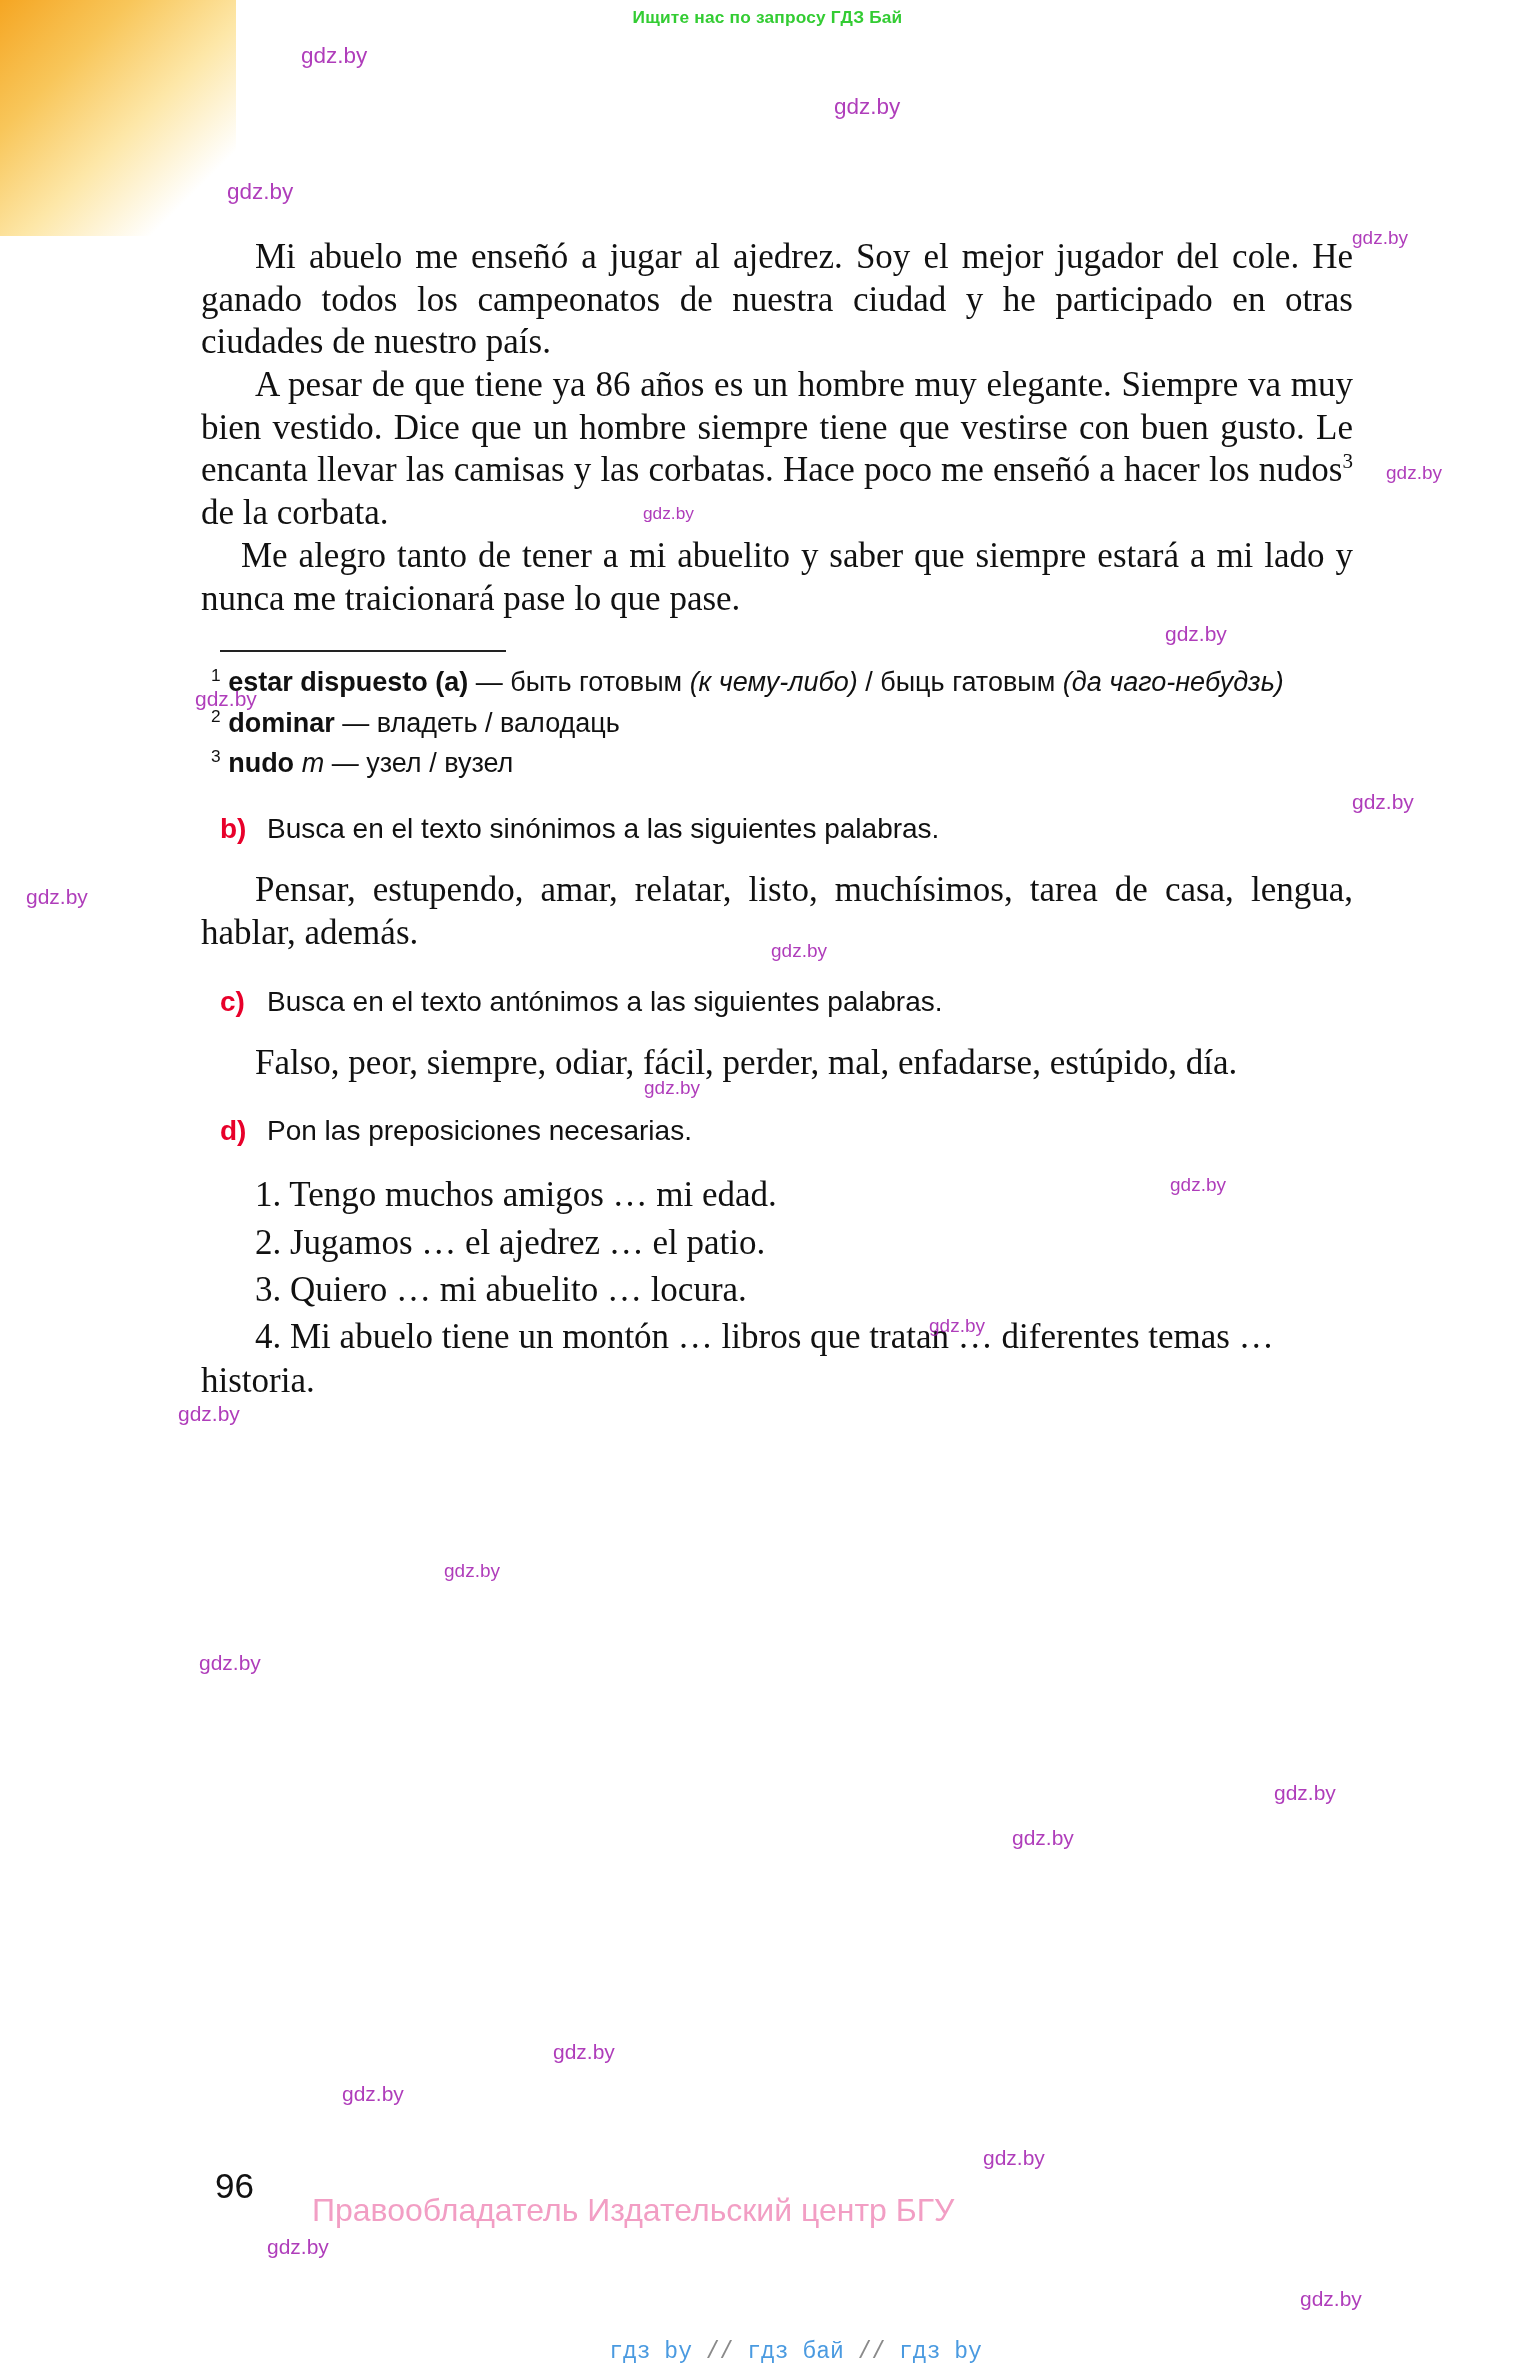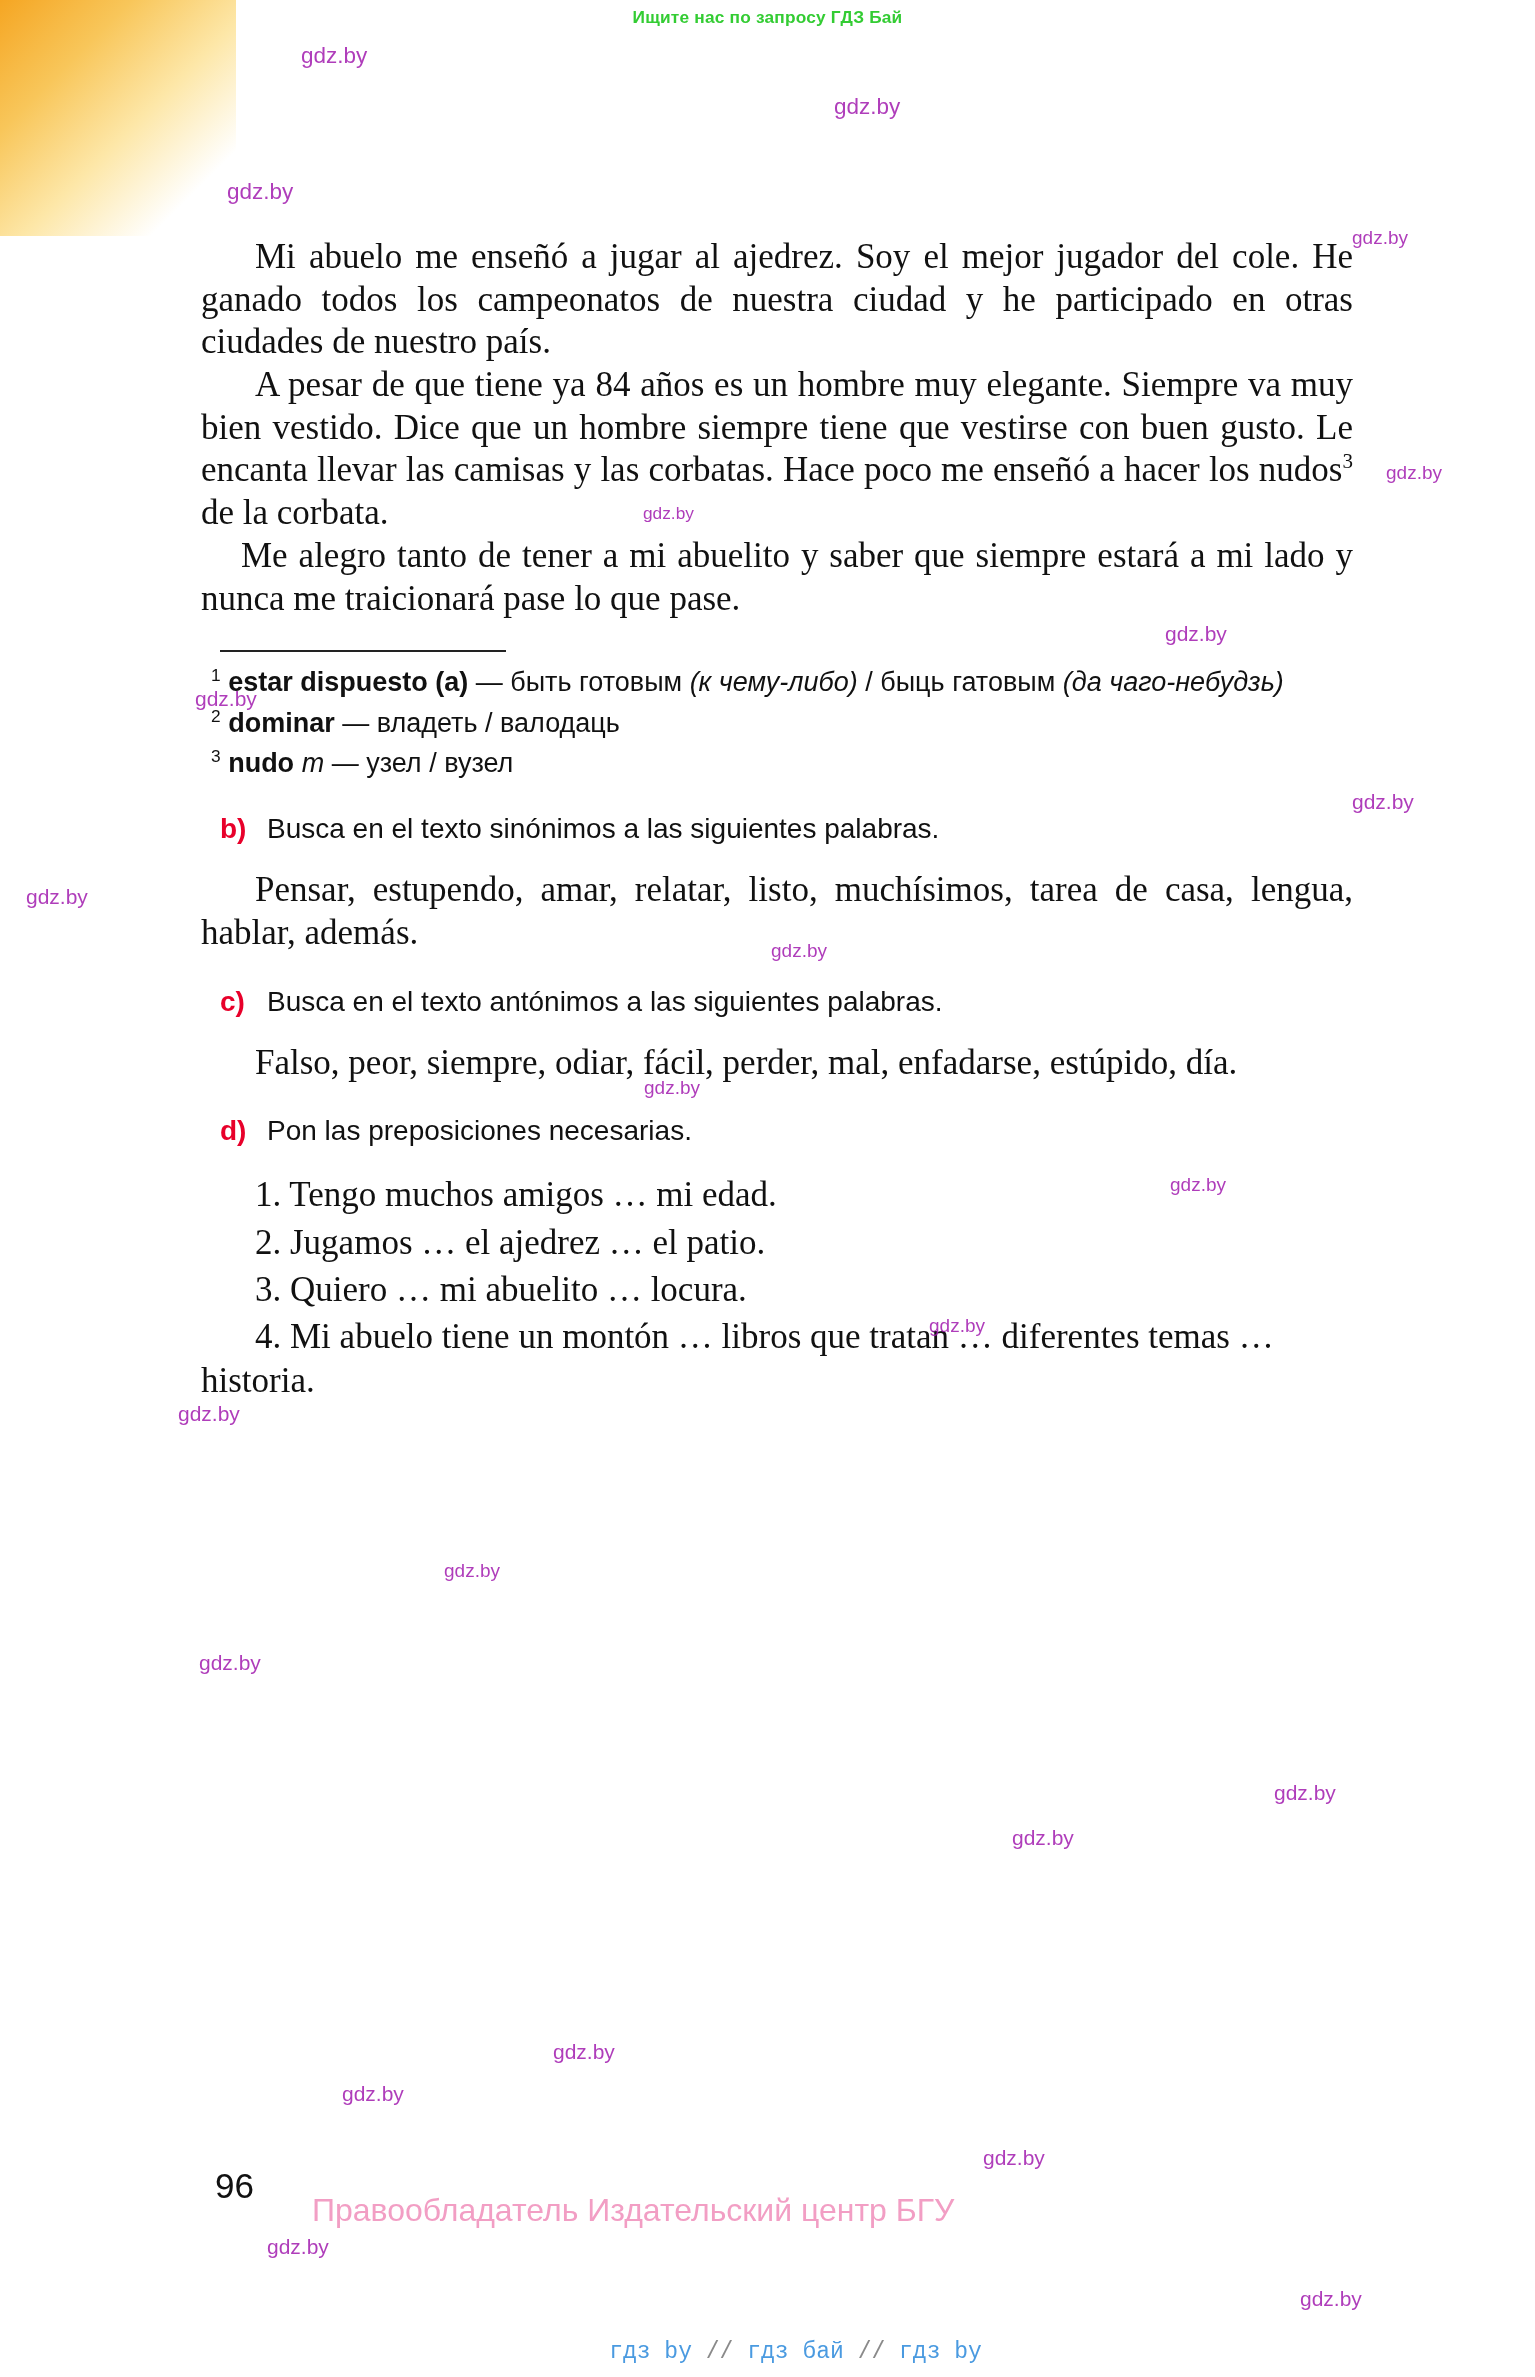--- a/index.html
+++ b/index.html
@@ -176,21 +176,21 @@
 <body>
 
 <div class="top-banner">Ищите нас по запросу ГДЗ Бай</div>
 
 <div class="corner-gradient"></div>
 
 <div class="page-body">
 
   <p class="para indent">Mi abuelo me enseñó a jugar al ajedrez. Soy el mejor jugador del cole. He ganado todos los campeonatos de nuestra ciudad y he participado en otras ciudades de nuestro país.</p>
 
-  <p class="para indent"><span>A pesar de que tiene ya 84 años es un hombre muy elegante. Siempre va muy bien vestido. Dice que un hombre siempre tiene que vestirse con buen gusto. Le encanta llevar las camisas y las corbatas. Hace poco me enseñó a hacer los nudos</span><sup class="note-ref">3</sup><span> de la corbata.</span></p>
+  <p class="para indent"><span>A pesar de que tiene ya 86 años es un hombre muy elegante. Siempre va muy bien vestido. Dice que un hombre siempre tiene que vestirse con buen gusto. Le encanta llevar las camisas y las corbatas. Hace poco me enseñó a hacer los nudos</span><sup class="note-ref">3</sup><span> de la corbata.</span></p>
 
   <p class="para indent-small">Me alegro tanto de tener a mi abuelito y saber que siempre estará a mi lado y nunca me traicionará pase lo que pase.</p>
 
   <div class="footnote-rule"></div>
 
   <div class="footnotes">
     <div class="fn">
       <sup>1</sup>
       <b>estar dispuesto (a)</b>
       <span>—</span>

